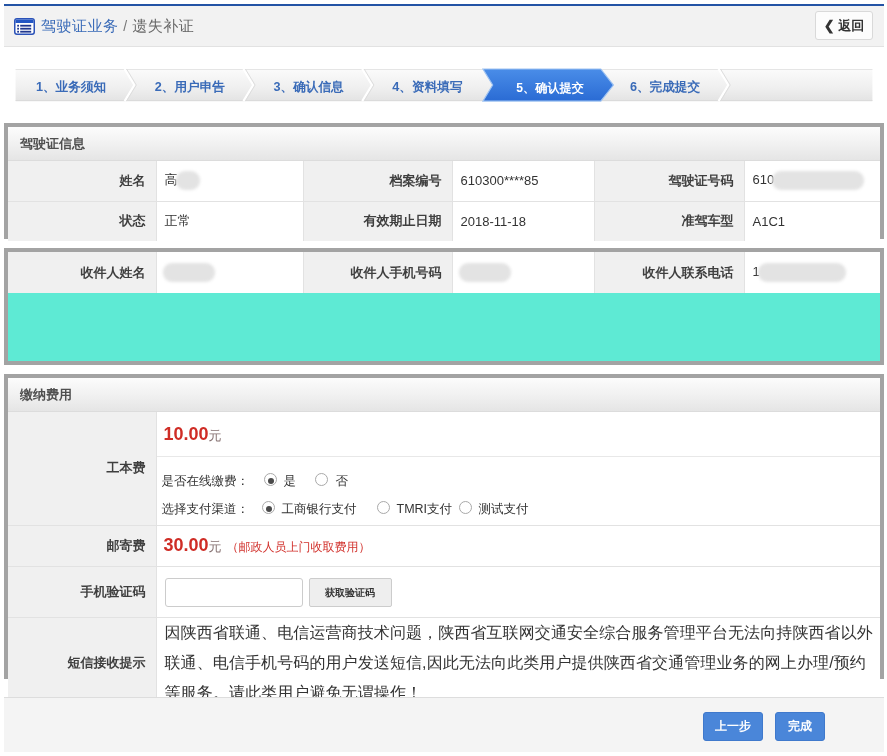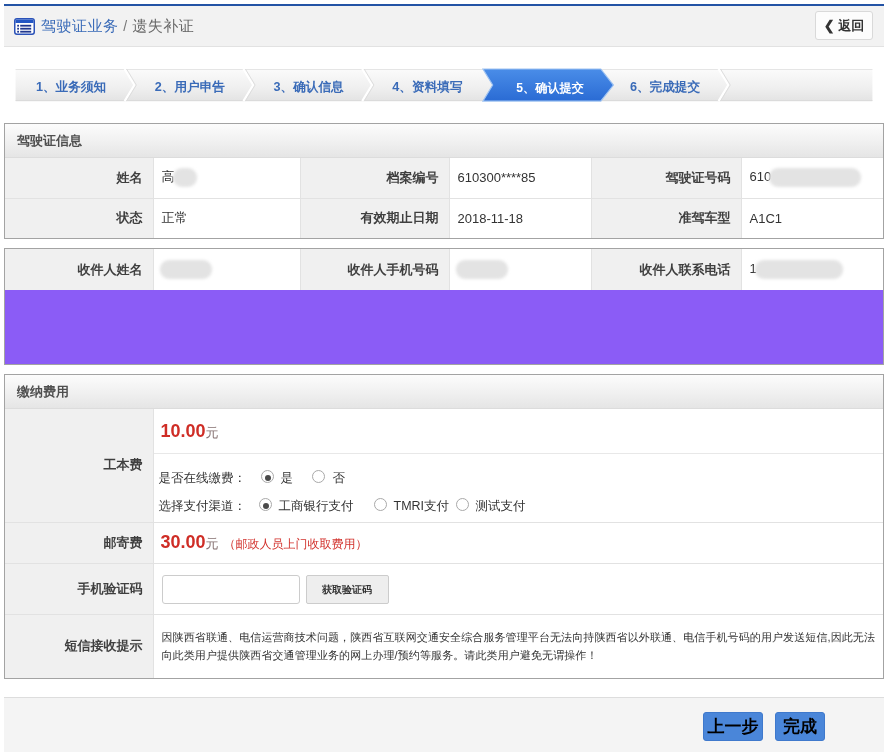--- a/index.html
+++ b/index.html
@@ -10,21 +10,21 @@
 .hdr-title { position:absolute; left:37px; top:11px; font-size:15px; color:#3a6bb8; letter-spacing:0.5px; }
 .hdr-sub { font-size:15px; color:#666; }
 .hdr-slash { font-size:14px; color:#777; }
 .btn-back { position:absolute; left:811px; top:5px; width:58px; height:29px; background:#fcfcfc; border:1px solid #d9d9d9; border-radius:3px; color:#333; font-size:13px; font-weight:bold; text-align:center; line-height:27px; }
 .icon-doc { position:absolute; left:10px; top:12px; }
 
 
 .steps { position:absolute; left:4px; top:68px; width:880px; height:37px; }
 
 
-.sec { position:absolute; left:4px; width:880px; border:1px solid #a3a3a3; background:#8b5cf6; }
+.sec { position:absolute; left:4px; width:880px; border:4px solid #a3a3a3; background:#5eead4; }
 .sec-h { height:34px; background:linear-gradient(#fcfcfc 0%,#f0f0f0 55%,#e5e5e5 100%); border-bottom:1px solid #dcdcdc; font-size:13px; font-weight:bold; color:#4f4f4f; line-height:33px; padding-left:12px; }
 table.grid { border-collapse:collapse; width:100%; table-layout:fixed; }
 table.grid td { border:1px solid #e2e2e2; font-size:13px; color:#333; height:40px; padding:0; vertical-align:middle; }
 table.grid tr:first-child td { border-top:none; }
 table.grid td:first-child { border-left:none; }
 table.grid td:last-child { border-right:none; }
 table.grid tr:last-child td { border-bottom:none; }
 table.grid td.lbl { background:#f0f0f0; font-weight:bold; text-align:right; padding-right:10px; color:#3f3f3f; }
 table.grid td.val { background:#fff; padding-left:8px; position:relative; }
 .blur { display:inline-block; height:19px; background:#e3e3e3; border-radius:9px; vertical-align:middle; filter:blur(1.6px); margin-left:-2px; }
@@ -36,21 +36,21 @@
 
 .payline { position:absolute; left:5px; right:0; height:22px; line-height:22px; font-size:12.5px; color:#333; }
 .payline i { position:absolute; top:3px; width:13px; height:13px; border:1px solid #a9a9a9; border-radius:50%; background:#fff; font-style:normal; }
 .payline i.on::after { content:""; position:absolute; left:3.5px; top:3.5px; width:6px; height:6px; background:#4a4a4a; border-radius:50%; }
 .payline b { position:absolute; top:0; font-weight:normal; white-space:nowrap; }
 
 .vinput { position:absolute; left:8px; top:11px; width:138px; height:29px; border:1px solid #ccc; border-radius:3px; background:#fff; }
 .vbtn { position:absolute; left:152px; top:11px; width:83px; height:29px; background:#eee; border:1px solid #ccc; border-radius:2px; font-size:10px; font-weight:bold; color:#333; text-align:center; line-height:27px; }
 
 .footer { position:absolute; left:4px; top:697px; width:880px; height:55px; background:#f4f4f4; border-top:1px solid #ddd; }
-.fbtn { position:absolute; top:14px; height:29px; background:#4a86d9; border:1px solid #3f79cc; border-radius:3px; color:#000000; font-size:17px; font-weight:bold; text-align:center; line-height:27px; }
+.fbtn { position:absolute; top:14px; height:29px; background:#4a86d9; border:1px solid #3f79cc; border-radius:3px; color:#ffffff; font-size:12px; font-weight:bold; text-align:center; line-height:27px; }
 </style>
 </head>
 <body>
 <div id="page">
   <div class="topline"></div>
   <div class="hdr">
     <svg class="icon-doc" width="21" height="17" viewBox="0 0 21 17">
       <rect x="0.75" y="0.75" width="19.5" height="15.5" rx="2.2" fill="#fff" stroke="#2b52b8" stroke-width="1.5"></rect>
       <path d="M2.9,1.5 h15.2 a1.4,1.4 0 0 1 1.4,1.4 v2.2 H1.5 V2.9 a1.4,1.4 0 0 1 1.4,-1.4 Z" fill="#2356c4"></path>
       <g fill="#20378f">
@@ -181,21 +181,21 @@
       </tr>
       <tr style="height:51px;">
         <td class="lbl">手机验证码</td>
         <td class="val">
               <span class="vinput"></span>
               <span class="vbtn">获取验证码</span>
             </td>
       </tr>
       <tr style="height:64px;">
         <td class="lbl">短信接收提示</td>
-        <td class="val red2" style="font-size:11px; line-height:18px; letter-spacing:0.1px; padding-right:4px;margin-left:12px;">因陕西省联通、电信运营商技术问题，陕西省互联网交通安全综合服务管理平台无法向持陕西省以外联通、电信手机号码的用户发送短信,因此无法向此类用户提供陕西省交通管理业务的网上办理/预约等服务。请此类用户避免无谓操作！</td>
+        <td class="val red2" style="font-size:16px; line-height:30px; letter-spacing:0.1px; padding-right:4px;margin-left:12px;">因陕西省联通、电信运营商技术问题，陕西省互联网交通安全综合服务管理平台无法向持陕西省以外联通、电信手机号码的用户发送短信,因此无法向此类用户提供陕西省交通管理业务的网上办理/预约等服务。请此类用户避免无谓操作！</td>
       </tr>
     </tbody>
       </table>
   </div>
 
   <div class="footer">
     <div class="fbtn" style="left:699px; width:60px;">上一步</div>
     <div class="fbtn" style="left:771px; width:50px;">完成</div>
   </div>
 </div>

